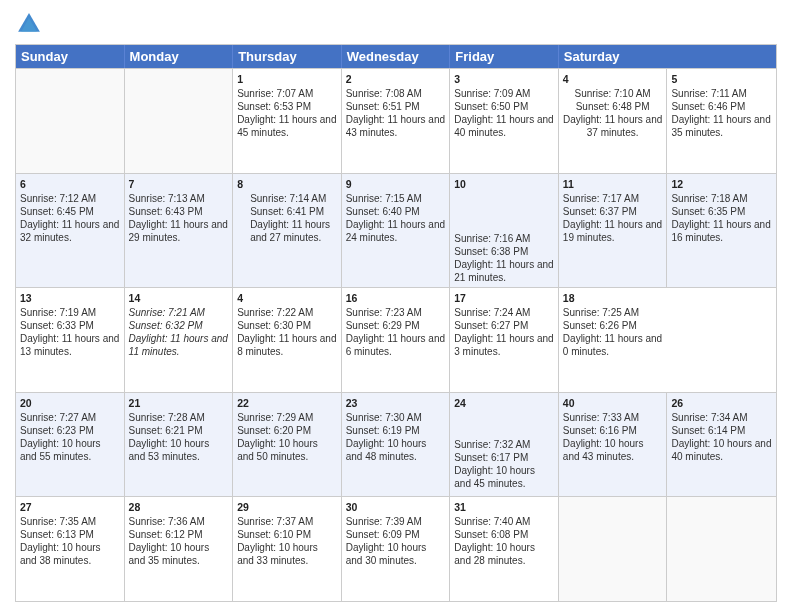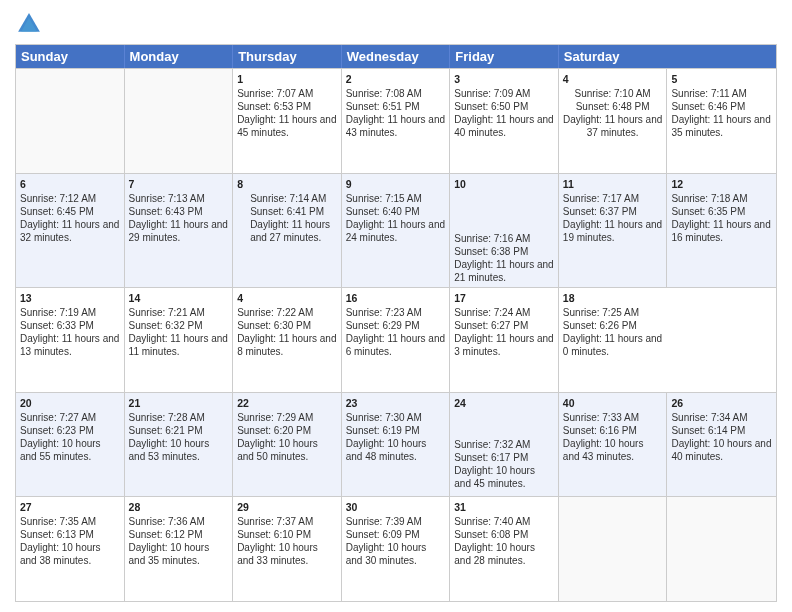--- a/index.html
+++ b/index.html
@@ -214,21 +214,21 @@
         </div>
         <div class="cal-week">
           <div class="cal-cell">
             <div class="cell-day">13</div>
             <div class="cell-info" style="white-space: pre-line;">Sunrise: 7:19 AM
 Sunset: 6:33 PM
 Daylight: 11 hours and 13 minutes.</div>
           </div>
           <div class="cal-cell">
             <div class="cell-day">14</div>
-            <div class="cell-info" style="white-space: pre-line;">Sunrise: 7:21 AM
+            <div class="cell-info" style="white-space: pre-line; font-style: italic;">Sunrise: 7:21 AM
 Sunset: 6:32 PM
 Daylight: 11 hours and 11 minutes.</div>
           </div>
           <div class="cal-cell">
             <div class="cell-day">4</div>
             <div class="cell-info" style="white-space: pre-line;">Sunrise: 7:22 AM
 Sunset: 6:30 PM
 Daylight: 11 hours and 8 minutes.</div>
           </div>
           <div class="cal-cell">

